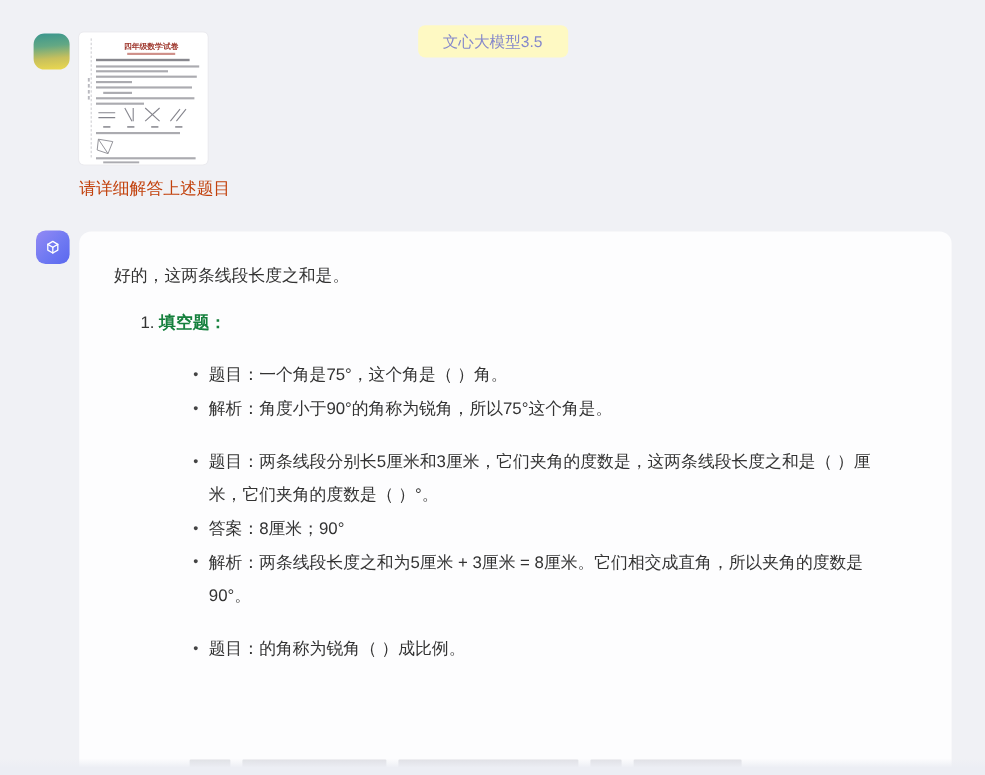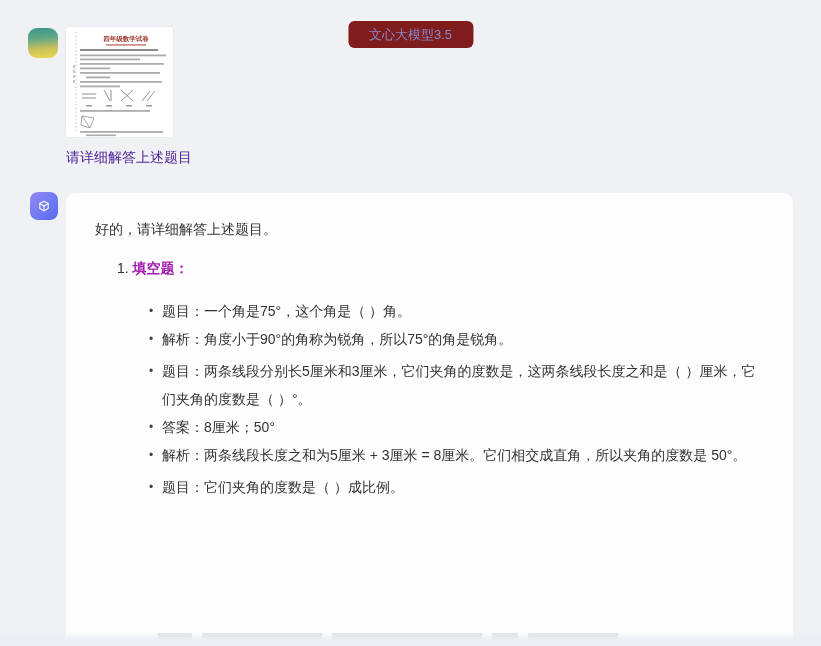--- a/index.html
+++ b/index.html
@@ -9,21 +9,21 @@
     background:#f0f1f5;
     font-family:"Liberation Sans","DejaVu Sans",sans-serif;
     color:#333;
     overflow:hidden;
     position:relative;
   }
 
   
   .model-badge {
     position:absolute; top:21px; left:50%; transform:translateX(-50%);
-    background:#7f1d1d; color:#8689cb;
+    background:#fef9c3; color:#8689cb;
     font-size:13px; line-height:15px;
     padding:6px 21px; border-radius:6px;
     white-space:nowrap;
   }
 
   
   .user-avatar {
     position:absolute; left:28px; top:28px;
     width:30px; height:30px; border-radius:9px;
     background:linear-gradient(175deg,#3a968e 0%,#63a884 35%,#c8c05c 68%,#ecd94e 100%);
@@ -31,21 +31,21 @@
   }
   .attachment-thumb {
     position:absolute; left:66px; top:27px;
     width:107px; height:110px;
     background:#fff; border-radius:4px;
     box-shadow:0 0 0 1px #ebebef;
     overflow:hidden; cursor:pointer;
   }
   .user-text {
     position:absolute; left:66px; top:147px;
-    font-size:14px; line-height:20px; color:#4c1d95;
+    font-size:14px; line-height:20px; color:#c2410c;
   }
 
   
   .ai-avatar {
     position:absolute; left:30px; top:192px;
     width:28px; height:28px; border-radius:8px;
     background:linear-gradient(135deg,#948af4 0%,#6f79f2 55%,#5a68ef 100%);
     display:flex; align-items:center; justify-content:center;
   }
   .response-card {
@@ -53,22 +53,22 @@
     width:727px; height:470px;
     background:#fdfdfe; border-radius:10px;
     overflow:hidden;
   }
   .card-content {
     padding:22px 30px 0 29px;
     font-size:14px; line-height:28px; color:#333;
   }
   .intro { margin:0 0 11px 0; }
   .sec-header { margin:1px 0 15px 22px; }
-  .sec-title { font-weight:bold; color:#a21caf; }
-  ul.bullets { list-style:none; margin:4px; padding:0 0 0 63px; }
+  .sec-title { font-weight:bold; color:#15803d; }
+  ul.bullets { list-style:none; margin:16px; padding:0 0 0 63px; }
   ul.bullets li { position:relative; line-height:28px; }
   ul.bullets li::before {
     content:"•"; position:absolute; left:-13px; top:0;
     color:#444; font-size:12px;
   }
 
   
   .next-line-ghost {
     position:absolute; left:92px; top:440px;
     display:flex; gap:10px; opacity:0.18;
@@ -150,44 +150,44 @@
       <polygon points="14,6.5 20.5,10.25 20.5,17.75 14,21.5 7.5,17.75 7.5,10.25"></polygon>
       <polyline points="7.5,10.25 14,14 20.5,10.25"></polyline>
       <line x1="14" y1="14" x2="14" y2="21.5"></line>
     </g>
   </svg>
 </div>
 
 <div class="response-card">
   <div class="card-content">
 
-    <p class="intro">好的，请详细解答上述题目。</p>
+    <p class="intro">好的，这两条线段长度之和是。</p>
 
     <div class="section">
       <div class="sec-header">
         <span class="sec-num">1.</span>
         <span class="sec-title">填空题：</span>
       </div>
       <ul class="bullets">
         <li>题目：一个角是75°，这个角是（ ）角。</li>
-        <li>解析：角度小于90°的角称为锐角，所以75°的角是锐角。</li>
+        <li>解析：角度小于90°的角称为锐角，所以75°这个角是。</li>
       </ul>
     </div>
 
     <div class="section">
       <ul class="bullets">
         <li>题目：两条线段分别长5厘米和3厘米，它们夹角的度数是，这两条线段长度之和是（ ）厘米，它们夹角的度数是（ ）°。</li>
-        <li>答案：8厘米；50°</li>
-        <li>解析：两条线段长度之和为5厘米 + 3厘米 = 8厘米。它们相交成直角，所以夹角的度数是 50°。</li>
+        <li>答案：8厘米；90°</li>
+        <li>解析：两条线段长度之和为5厘米 + 3厘米 = 8厘米。它们相交成直角，所以夹角的度数是 90°。</li>
       </ul>
     </div>
 
     <div class="section">
       <ul class="bullets">
-        <li>题目：它们夹角的度数是（ ）成比例。</li>
+        <li>题目：的角称为锐角（ ）成比例。</li>
       </ul>
     </div>
 
   </div>
 
   <div class="next-line-ghost">
     <div class="bar" style="width:34px"></div>
     <div class="bar" style="width:120px"></div>
     <div class="bar" style="width:150px"></div>
     <div class="bar" style="width:26px"></div>

